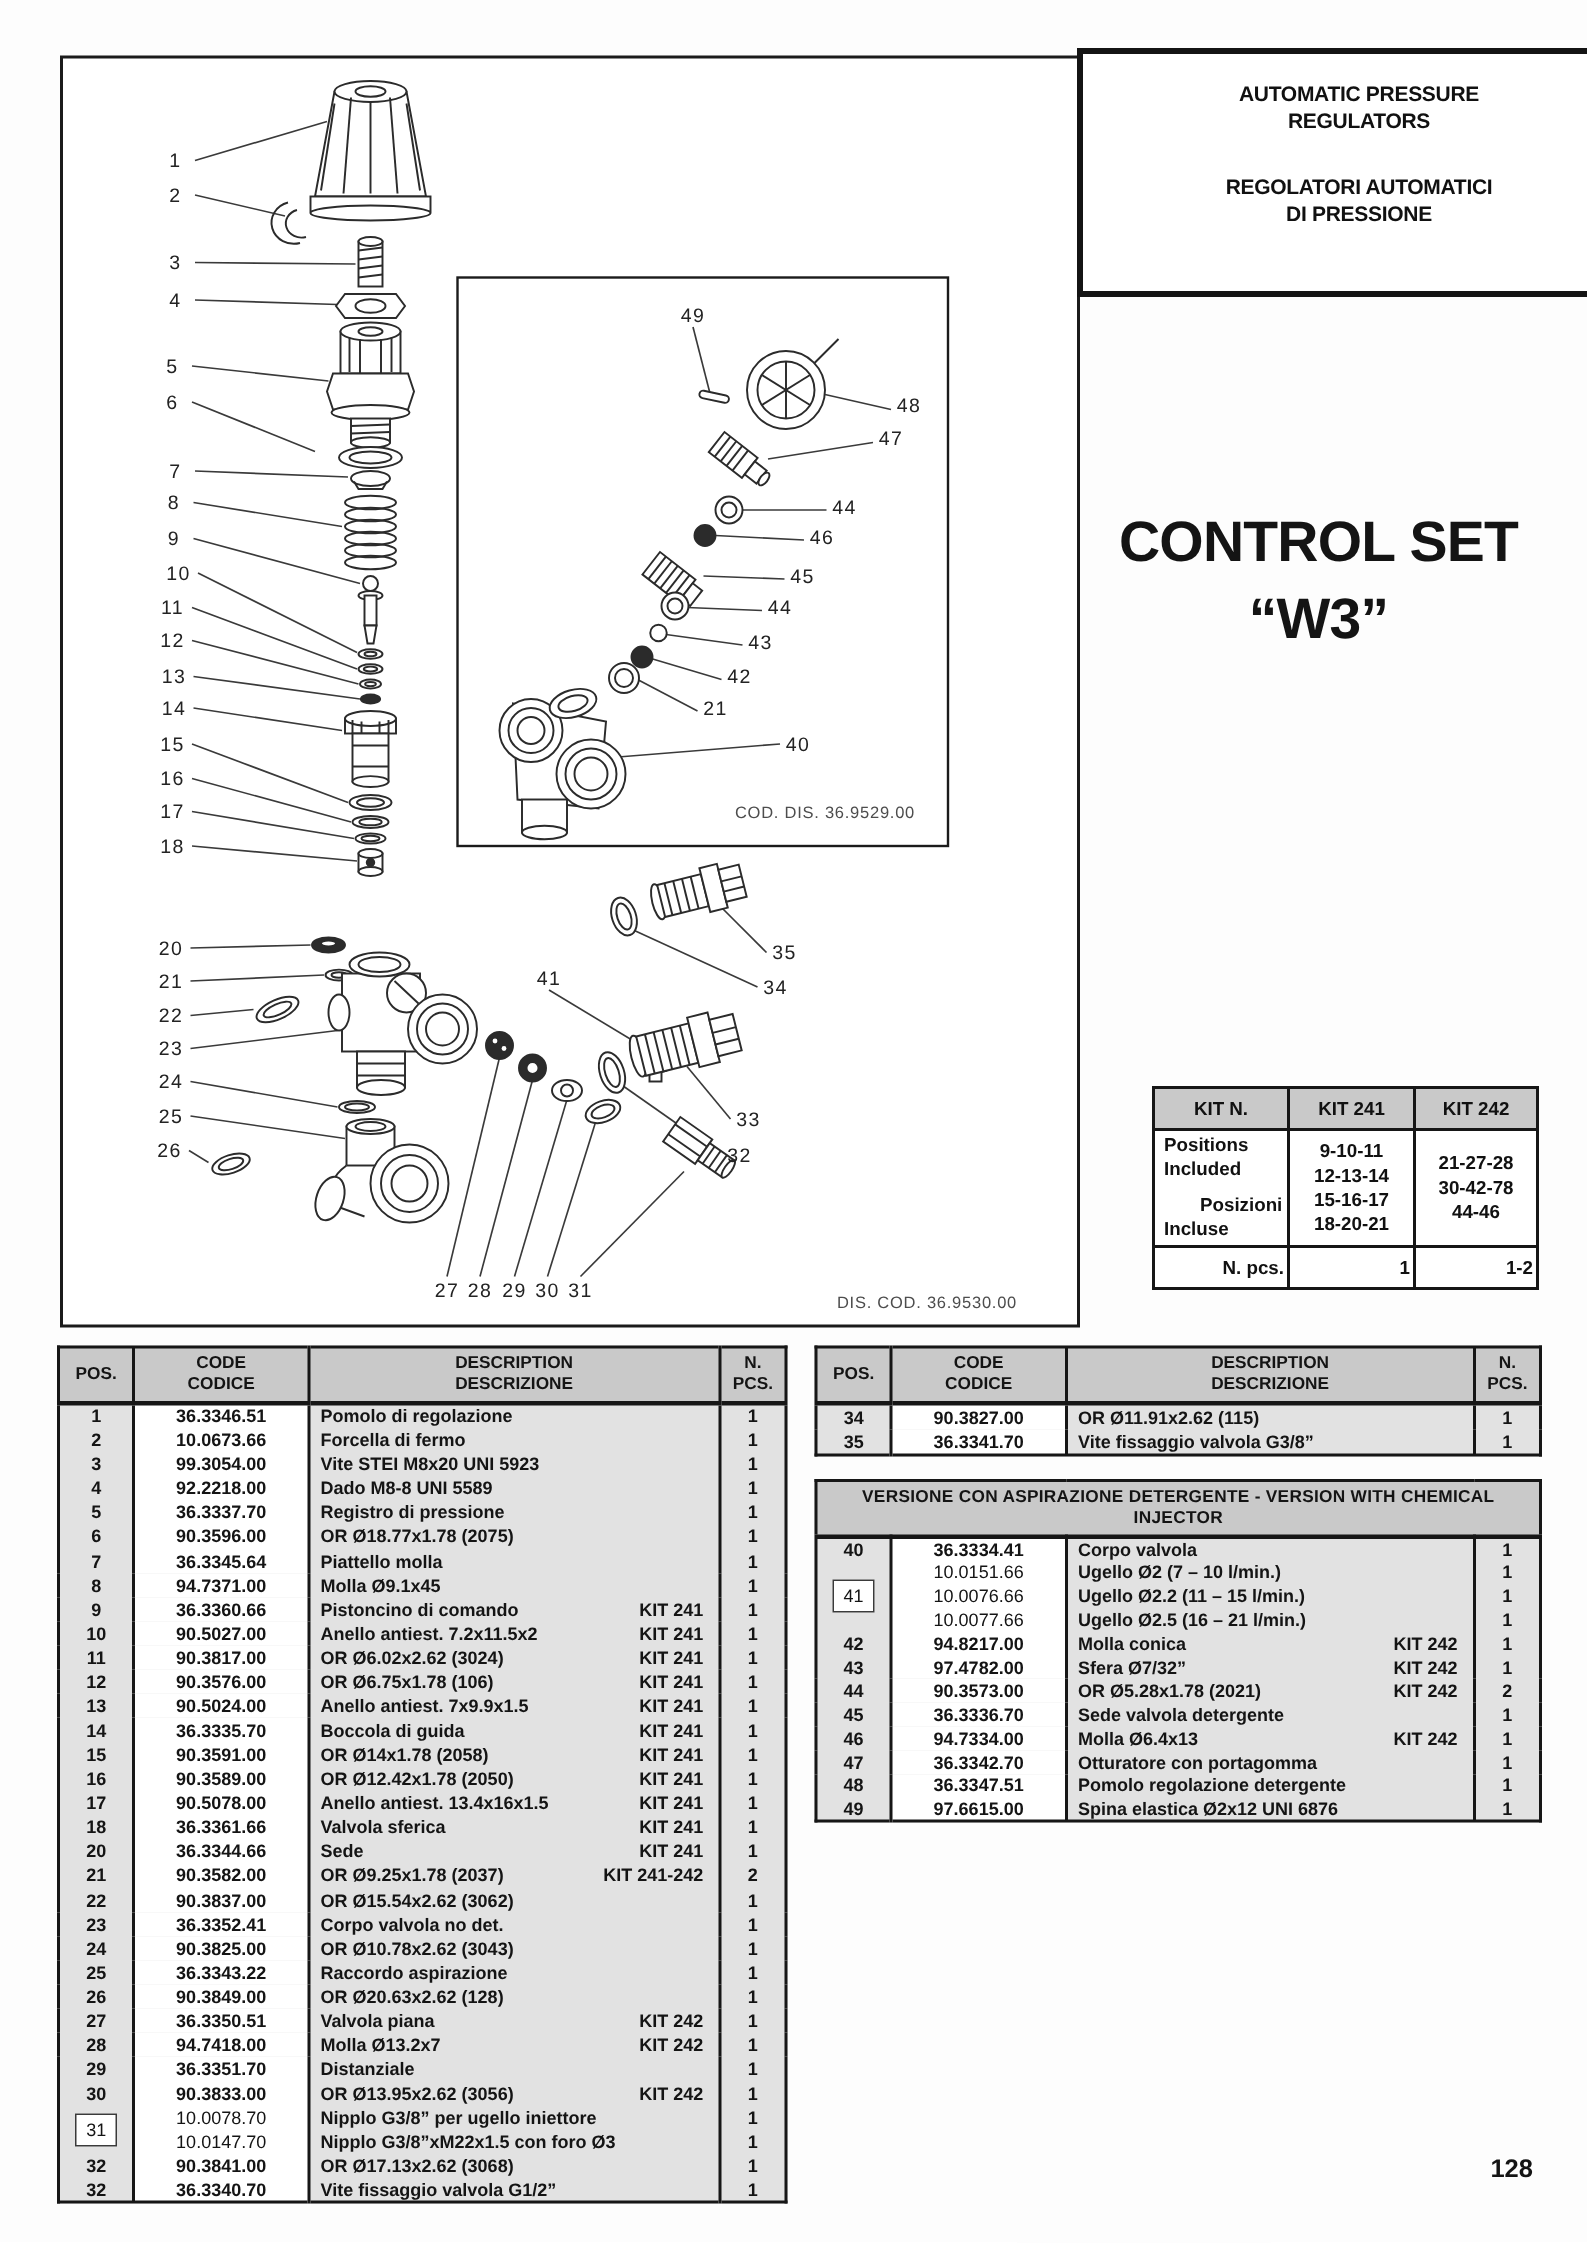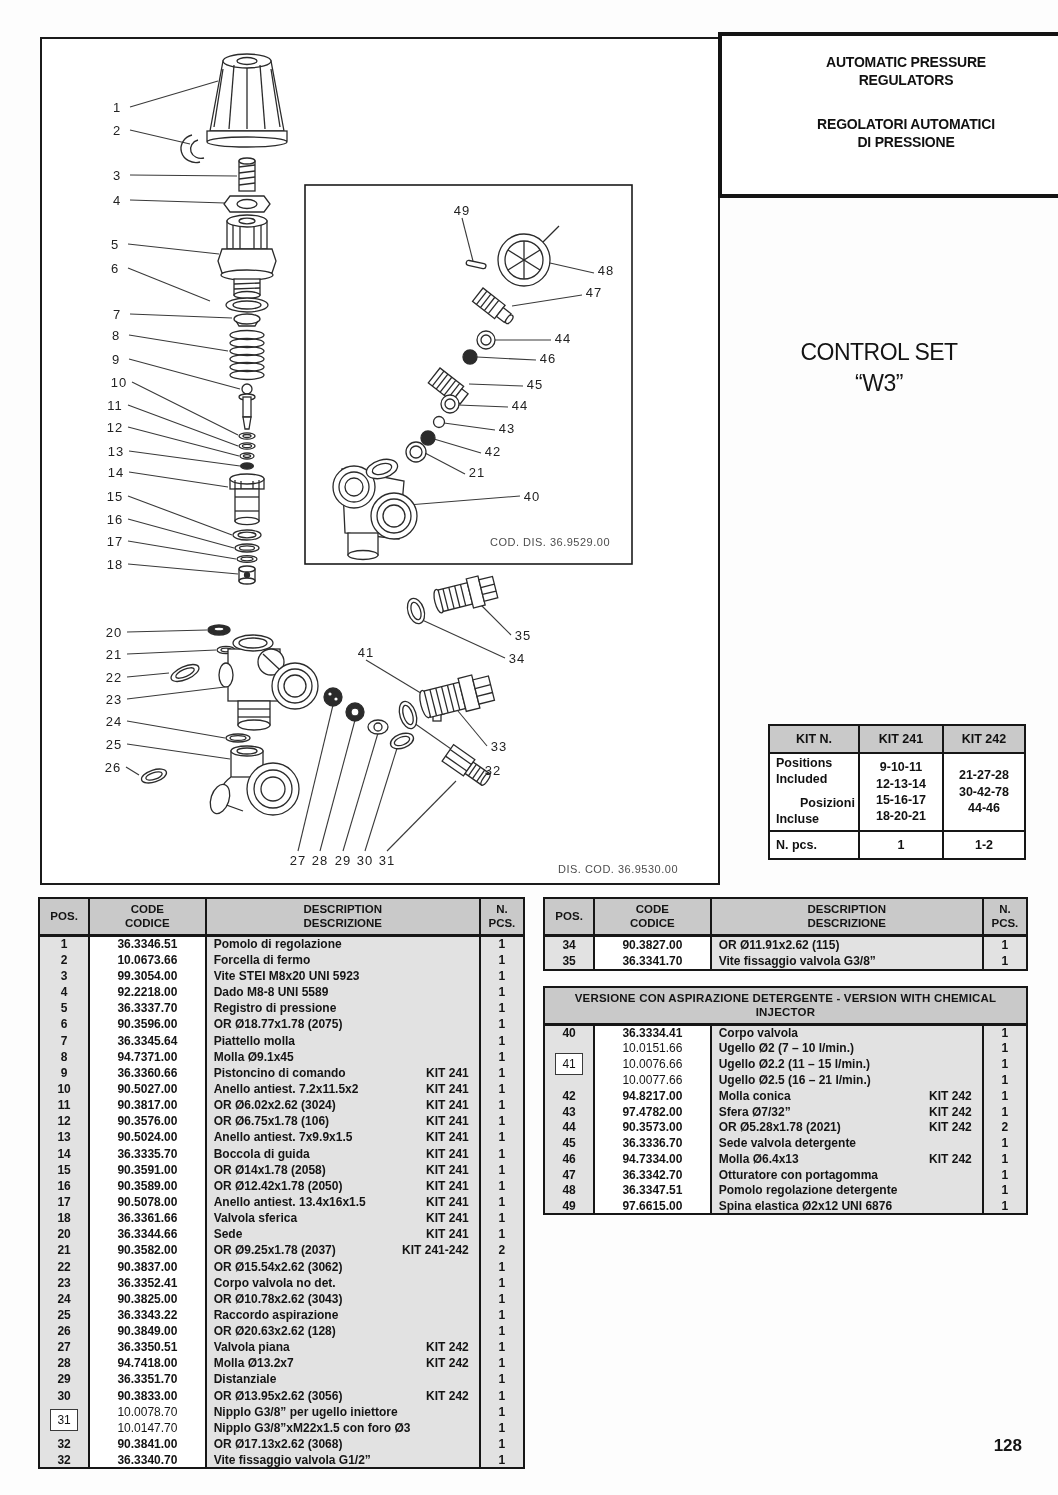--- a/index.html
+++ b/index.html
@@ -23,34 +23,34 @@
   
   .title-box{
     position:absolute;left:718px;top:32px;width:376px;height:166px;
     border:4px solid #141414;box-sizing:border-box;background:#fff;
     text-align:center;font-weight:bold;font-size:14px;line-height:1.32;
     padding-top:17px;letter-spacing:-0.2px;
   }
   .tb-gap{height:25px;}
   .control-set{
     position:absolute;left:718px;top:337px;width:322px;text-align:center;
-    font-weight:normal;font-size:23px;line-height:1.35;letter-spacing:-0.5px;color:#141414;
+    font-weight:bold;font-size:38px;line-height:1.35;letter-spacing:-0.5px;color:#141414;
   }
   
   .kit-table{
     position:absolute;left:768px;top:724px;width:238px;border-collapse:collapse;
     background:#fff;font-size:12.5px;font-weight:bold;table-layout:fixed;
   }
   .kit-table td{border:2px solid #161616;text-align:center;vertical-align:middle;padding:2px 2px;}
   .kit-table tr.kit-head td{background:#c9c9c9;height:22px;}
   .kit-table td.kit-lbl{text-align:left;padding-left:6px;}
   .kit-table .kit-lines div{line-height:1.3;}
   .kit-table .kit-lbl div{line-height:1.25;}
   .kit-table .kit-lbl div:nth-child(3){margin-top:9px;padding-left:24px;}
-  .kit-table tr.kit-pcs td{height:22px;}
+  .kit-table tr.kit-pcs td{height:22px;text-align:right;}
   
   .parts-table{
     position:absolute;border-collapse:collapse;table-layout:fixed;background:#e2e2e2;
     border:2px solid #161616;font-size:12px;font-weight:bold;color:#141414;
   }
   .parts-table th{
     background:#c9c9c9;font-size:11.5px;line-height:1.18;text-align:center;
     border-bottom:3px solid #161616;padding:4px 0;
   }
   .parts-table th.code,.parts-table td.code{border-left:2px solid #161616;border-right:2px solid #161616;}

